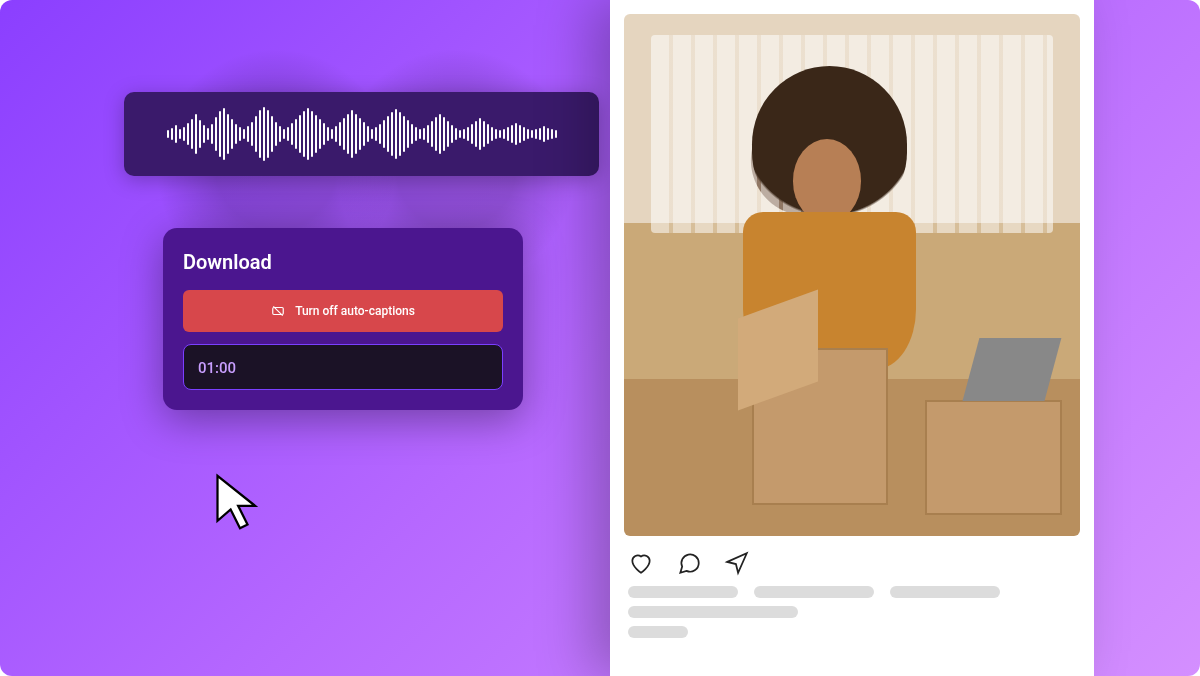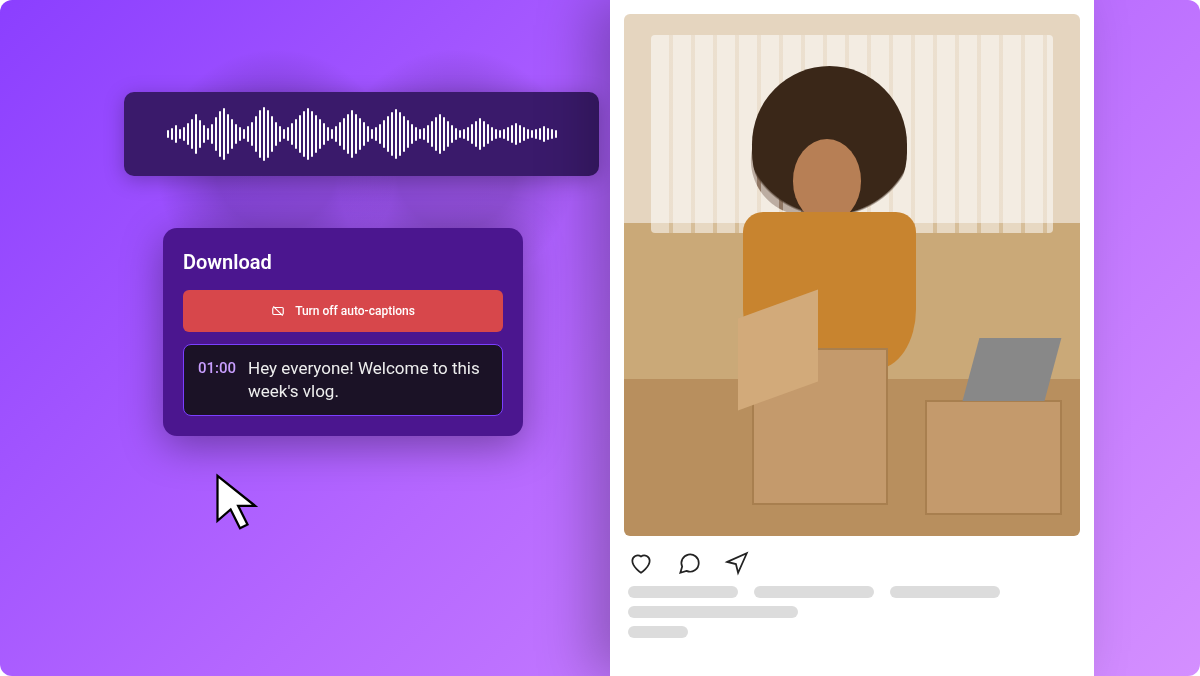--- a/index.html
+++ b/index.html
@@ -256,21 +256,20 @@
           <path d="M4 4l16 16"></path>
       </svg>
       <span>Turn off auto-captions</span>
     </div>
 
 
 
 
     <div class="transcript-card">
       <span class="timestamp">01:00</span>
-      <span class="transcript-text">Hey everyone! Welcome to this week's vlog.</span>
     </div>
   </div>
 
   <svg class="cursor" viewBox="0 0 32 32">
     <path d="M4 2 L4 26 L11 20 L16 30 L20 28 L15 18 L24 18 Z" fill="#fff" stroke="#000" stroke-width="1.2"></path>
   </svg>
 
   <div class="post">
     <div class="post-img" role="img" aria-label="Woman packing cardboard boxes in a bright office">
       <div class="window"></div>

